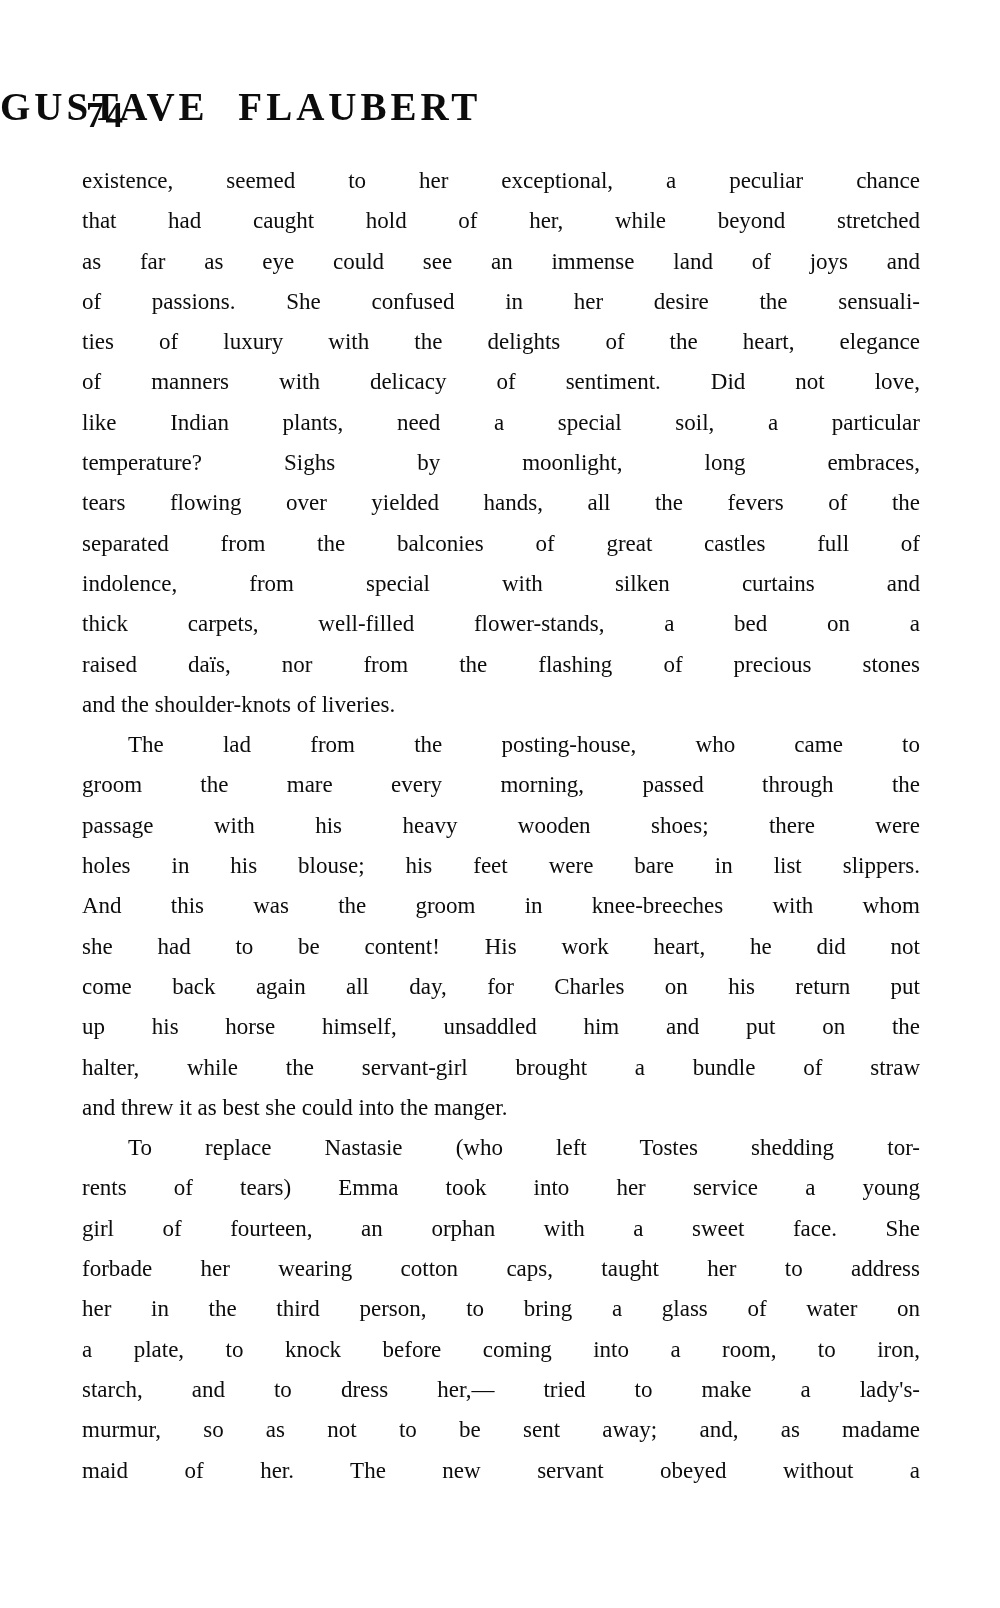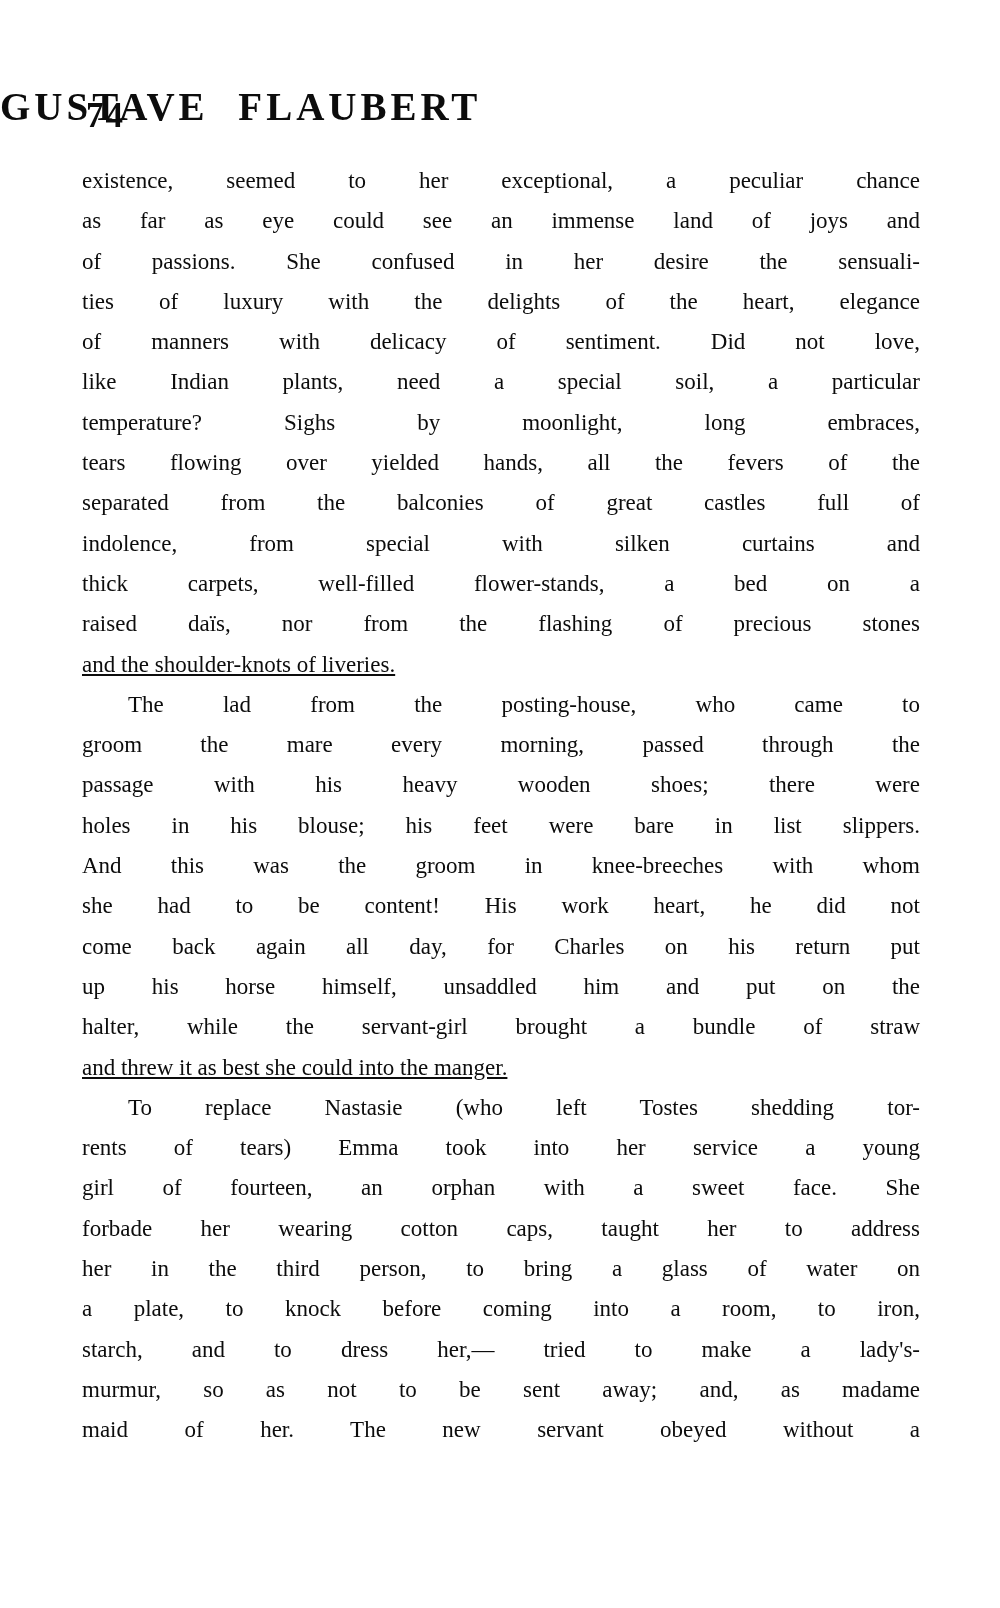--- a/index.html
+++ b/index.html
@@ -53,38 +53,38 @@
     height: 40.3px;
     overflow: visible;
     white-space: normal;
     text-align: justify;
     text-align-last: justify;
     -moz-text-align-last: justify;
   }
   .line.noj {
     text-align: left;
     text-align-last: left;
-    text-decoration: underline;
     -moz-text-align-last: left;
   }
   .line.ind {
     text-indent: 46px;
   }
 </style>
 </head>
 <body>
 
 <div class="page">
   <div class="header-row">
     <span class="page-num">74</span>
     <div class="running-head">GUSTAVE FLAUBERT</div>
   </div>
   <div class="text-block">
 
   <div class="line">existence, seemed to her exceptional, a peculiar chance</div>
+      <div class="line">that had caught hold of her, while beyond stretched</div>
       <div class="line">as far as eye could see an immense land of joys and</div>
       <div class="line">of passions. She confused in her desire the sensuali-</div>
       <div class="line">ties of luxury with the delights of the heart, elegance</div>
       <div class="line">of manners with delicacy of sentiment. Did not love,</div>
       <div class="line">like Indian plants, need a special soil, a particular</div>
       <div class="line">temperature? Sighs by moonlight, long embraces,</div>
       <div class="line">tears flowing over yielded hands, all the fevers of the</div>
       <div class="line">separated from the balconies of great castles full of</div>
       <div class="line">indolence, from special with silken curtains and</div>
       <div class="line">thick carpets, well-filled flower-stands, a bed on a</div>

